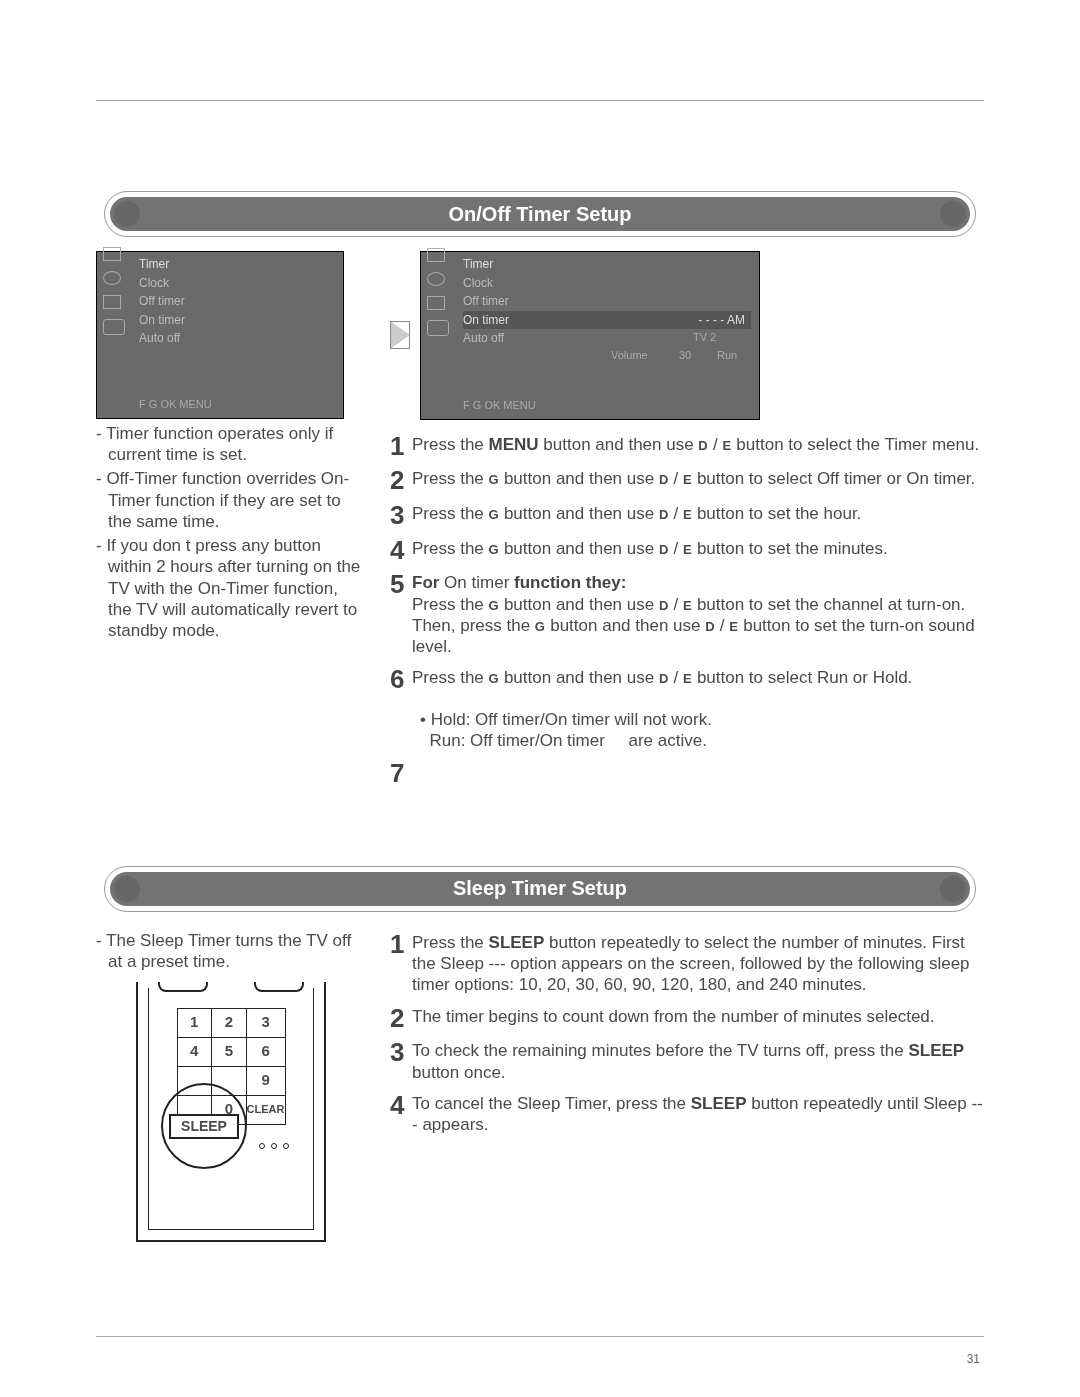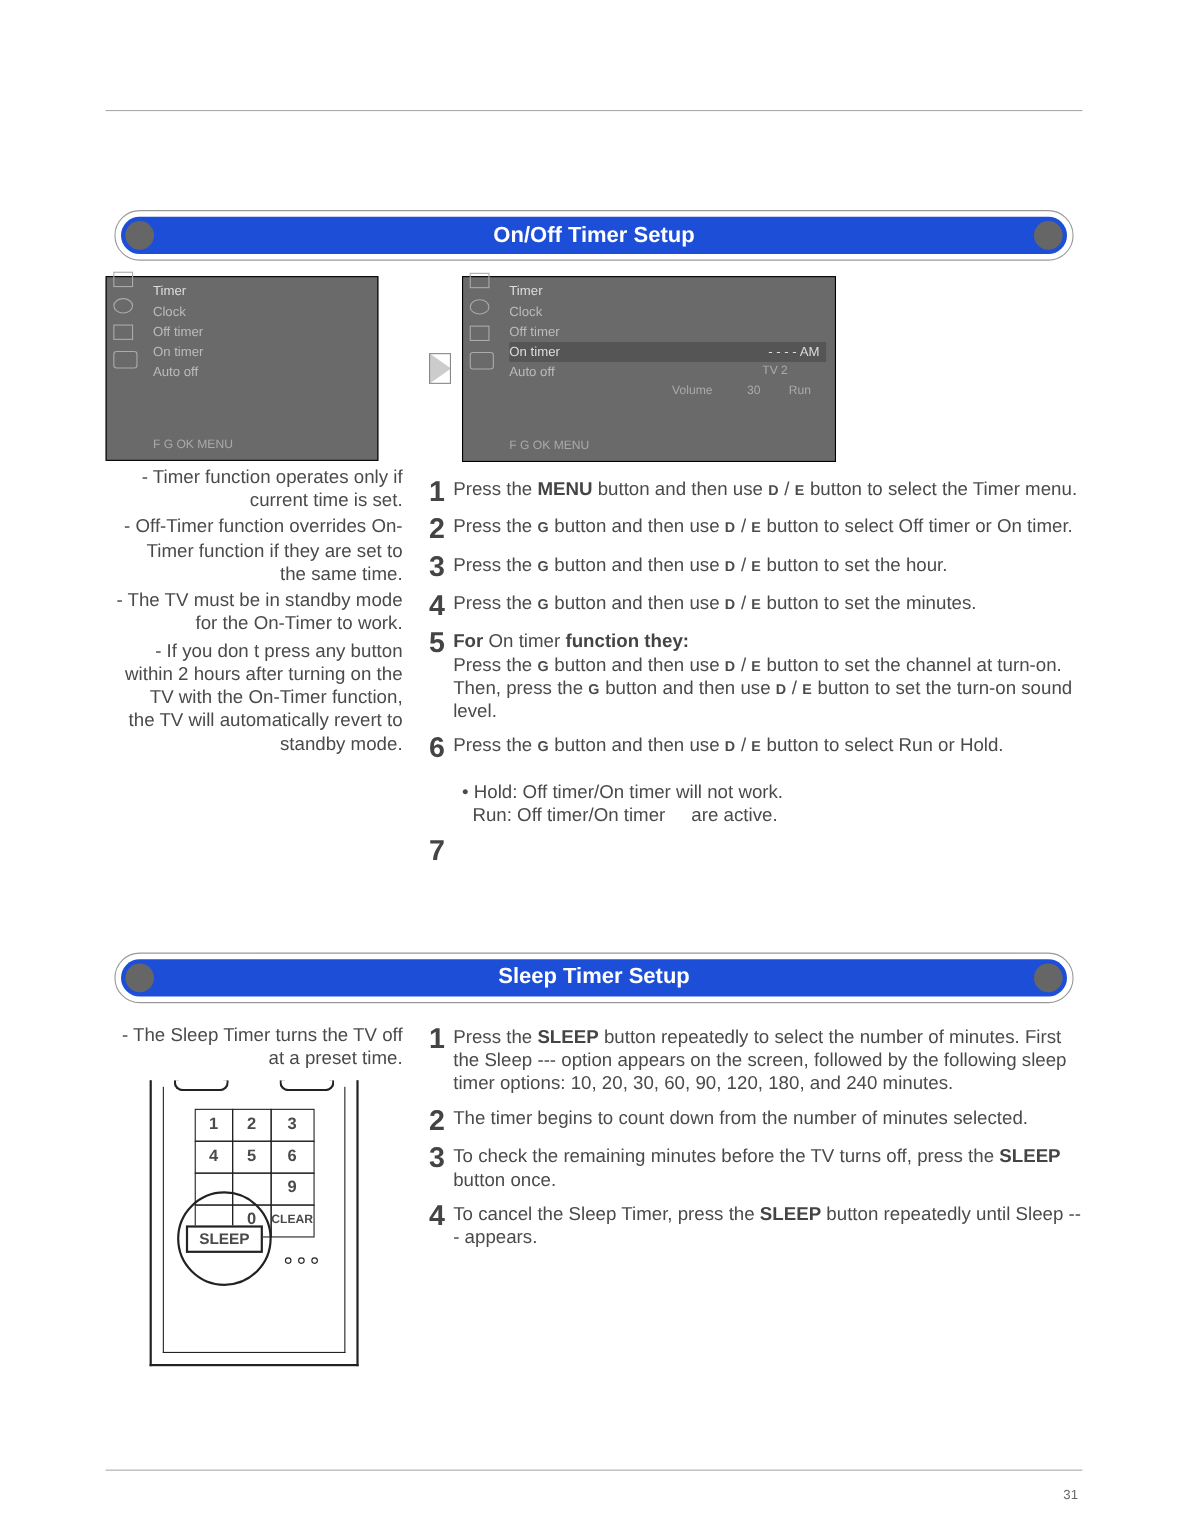--- a/index.html
+++ b/index.html
@@ -23,21 +23,21 @@
   .pill-header {
     margin: 0 8px 14px 8px;
     position: relative;
   }
   .pill-header .outer{
     border:1px solid #999;
     border-radius:28px;
     padding:5px;
   }
   .pill-header .inner{
-    background:#1d4ed8;
+    background:#737373;
     border-radius:22px;
     height:34px;
     display:flex;
     align-items:center;
     justify-content:center;
     position:relative;
   }
   .pill-header .inner .cap{
     width:26px; height:26px; background:#666; border-radius:50%; position:absolute;
   }
@@ -71,21 +71,21 @@
   .osd-body .item.sel{background:#555; color:#ddd; display:flex; align-items:center; padding:1px 6px 1px 0;}
   .osd-body .sub{display:flex; gap:16px; color:#aaa; font-size:11px; padding:1px 0;}
   .osd-body .sub span{min-width:52px; display:inline-block;}
   .osd-foot{font-size:11px; color:#aaa; padding:2px 8px 6px 42px;}
   .osd.small{width:248px;}
   .osd-wrap{display:flex; align-items:center; gap:10px; margin-bottom:14px;}
   .osd-wrap .tri{
     width:0;height:0;border-top:14px solid transparent;border-bottom:14px solid transparent;border-left:20px solid #ccc; outline:1px solid #888; outline-offset:-1px;
   }
 
-  .bullets{margin:4px 0 0 0; padding:0;text-align:right;}
+  .bullets{margin:4px 0 0 0; padding:0;}
   .bullets li{list-style:none; text-indent:-12px; padding-left:12px; margin:3px 0;}
   .bullets li::before{content:"- "; }
 
   
   .steps{}
   .step{display:flex; align-items:flex-start; margin:6px 0 10px 0;}
   .step .n{font-size:26px; font-weight:bold; color:#444; width:22px; flex-shrink:0; line-height:0.95;}
   .step .txt{flex:1;}
   .step .txt .sub{margin-top:20px; padding-left:8px;}
   .step strong{font-weight:bold; color:#444;}
@@ -151,21 +151,20 @@
         <div class="ic" style="width:18px;height:14px;border:1px solid #aaa;border-radius:50%;"></div>
         <div class="ic" style="width:18px;height:14px;border:1px solid #aaa;"></div>
         <div class="ic" style="width:22px;height:16px;border:1px solid #aaa;border-radius:3px;"></div>
       </div>
       <div class="osd-foot">F G   OK  MENU</div>
     </div>
 
     <ul class="bullets">
       <li>Timer function operates only if current time is set.</li>
       <li>Off-Timer function overrides On-Timer function if they are set to the same time.</li>
-      <li>The TV must be in standby mode for the On-Timer to work.</li>
       <li>If you don t press any button within 2 hours after turning on the TV with the On-Timer function, the TV will automatically revert to standby mode.</li>
     </ul>
   </div>
 
   <div class="right-col">
     <div class="osd-wrap">
       <div class="tri"></div>
       <div class="osd" style="width:340px;">
         <div class="osd-body" style="padding-left:42px;">
           <div class="title">Timer</div>

